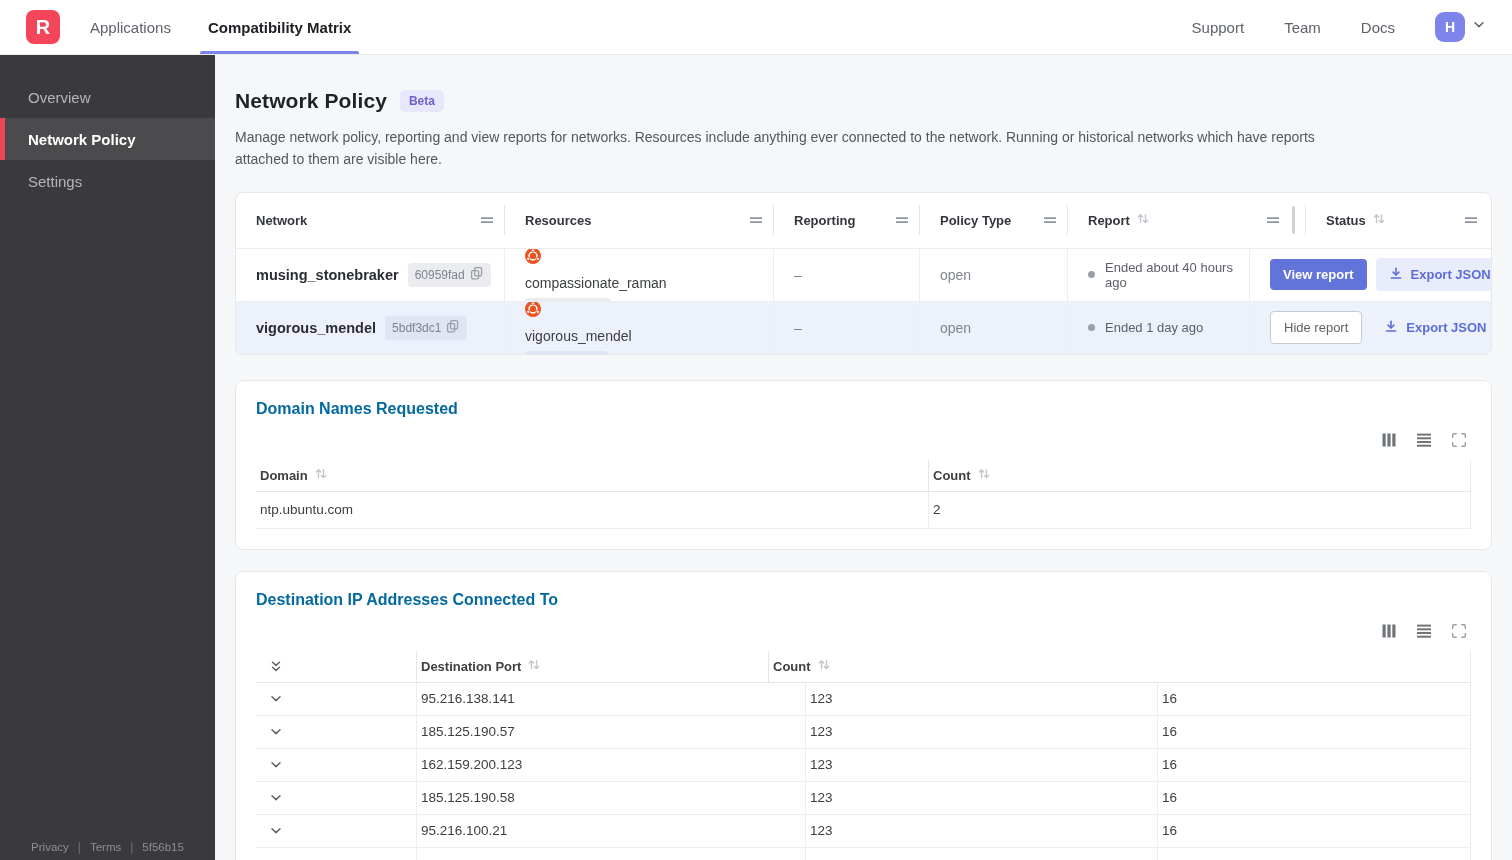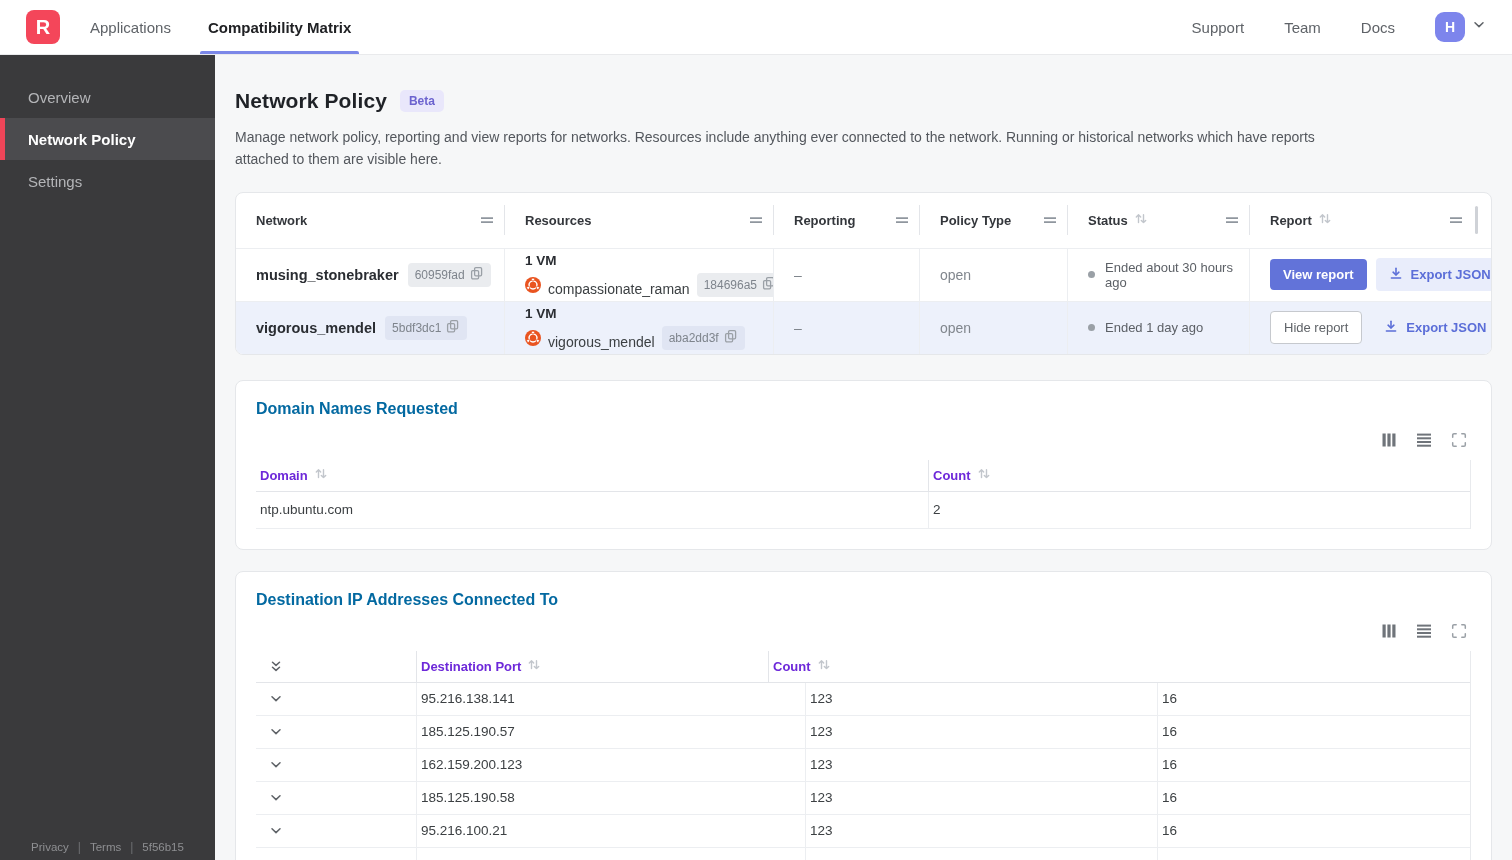--- a/index.html
+++ b/index.html
@@ -100,21 +100,21 @@
   .c-report    { flex: 1; }
   .net-name { font-size: 14.5px; font-weight: bold; color: #2a2d32; margin-right: 9px; white-space: nowrap; }
   .hash-pill {
     background: #eaecef; border-radius: 4px; padding: 3px 7px;
     font-size: 12px; color: #7e848c; display: inline-flex; align-items: center; gap: 5px;
     white-space: nowrap; cursor: pointer;
   }
   .selected .hash-pill { background: #e0e5f3; }
   .res-stack { display: flex; flex-direction: column; gap: 5px; }
   .res-count { font-size: 13.5px; font-weight: bold; color: #2a2d32; }
-  .res-line { display: flex; align-items: flex-end; gap: 7px; }
+  .res-line { display: flex; align-items: flex-start; gap: 7px; flex-direction: column; }
   .res-name { font-size: 14px; color: #3c4043; }
   .muted { font-size: 14px; color: #80868d; }
   .status-wrap { display: flex; align-items: center; gap: 10px; }
   .status-dot { width: 7px; height: 7px; border-radius: 50%; background: #9aa0a6; flex: 0 0 auto; }
   .status-text { font-size: 13px; color: #5c6066; }
   .btn { font-size: 13px; border-radius: 4px; padding: 8px 13px; cursor: pointer; white-space: nowrap; border: none; font-family: inherit; }
   .btn-primary { background: #6273d9; color: #fff; font-weight: bold; }
   .btn-outline { background: #fff; border: 1px solid #c6c9ce; color: #5f6368; }
   .btn-ghost {
     background: #e9edfb; color: #5b6ed8; font-weight: bold;
@@ -124,21 +124,21 @@
   .report-actions { display: flex; align-items: center; gap: 9px; }
   
   .mini-card { padding: 19px 20px 20px 20px; margin-bottom: 21px; }
   .mini-title { font-size: 16px; font-weight: bold; color: #0369a1; }
   .mini-toolbar { display: flex; justify-content: flex-end; align-items: center; gap: 19px; margin: 14px 4px 12px 0; }
   .tool-icon { cursor: pointer; display: inline-flex; }
   .mini-table { border-right: 1px solid #e8eaed; }
   .mini-hrow { display: flex; border-bottom: 1px solid #e3e5e9; }
   .mini-hcell { height: 31px; display: flex; align-items: center; gap: 6px; padding-left: 4px; border-right: 1px solid #e3e5e9; }
   .mini-hcell:last-child { border-right: none; }
-  .mini-hcell .label { font-size: 13px; font-weight: bold; color: #6d28d9; }
+  .mini-hcell .label { font-size: 13px; font-weight: bold; color: #404040; }
   .mini-row { display: flex; border-bottom: 1px solid #eceef1; }
   .mini-cell { display: flex; align-items: center; padding-left: 4px; font-size: 13.5px; color: #3c4043; border-right: 1px solid #eceef1; }
   .mini-cell:last-child { border-right: none; }
   .dom-c1 { width: 673px; }
   .dom-c2 { flex: 1; }
   .dom-row-h { height: 37px; }
   .dest-exp { width: 161px; padding-left: 13px; }
   .dest-c1 { width: 389px; }
   .dest-c2 { width: 352px; }
   .dest-c3 { flex: 1; }
@@ -271,40 +271,40 @@
                 <use href="#i-drag"></use>
               </svg></span>
         </div>
         <div class="net-hcell c-policy">
           <span class="label">Policy Type</span>
           <span class="spacer"></span>
           <span><svg width="14" height="10" viewBox="0 0 14 10">
                 <use href="#i-drag"></use>
               </svg></span>
         </div>
+        <div class="net-hcell c-report">
+          <span class="label">Report</span>
+          <span><svg width="14" height="13" viewBox="0 0 14 13">
+                <use href="#i-sort"></use>
+              </svg></span>
+          <span class="spacer"></span>
+          <span><svg width="14" height="10" viewBox="0 0 14 10">
+                <use href="#i-drag"></use>
+              </svg></span>
+          <span class="scroll-thumb"></span>
+        </div>
         <div class="net-hcell c-status">
           <span class="label">Status</span>
           <span><svg width="14" height="13" viewBox="0 0 14 13">
                 <use href="#i-sort"></use>
               </svg></span>
           <span class="spacer"></span>
           <span><svg width="14" height="10" viewBox="0 0 14 10">
                 <use href="#i-drag"></use>
               </svg></span>
-        </div>
-        <div class="net-hcell c-report">
-          <span class="label">Report</span>
-          <span><svg width="14" height="13" viewBox="0 0 14 13">
-                <use href="#i-sort"></use>
-              </svg></span>
-          <span class="spacer"></span>
-          <span><svg width="14" height="10" viewBox="0 0 14 10">
-                <use href="#i-drag"></use>
-              </svg></span>
-          <span class="scroll-thumb"></span>
         </div>
       </div>
 
       <div class="net-row">
         <div class="net-cell c-network">
           <span class="net-name">musing_stonebraker</span>
           <span class="hash-pill">
             <span>60959fad</span>
             <span><svg width="14" height="15" viewBox="0 0 14 15">
                   <use href="#i-copy"></use>
@@ -330,21 +330,21 @@
         </div>
         <div class="net-cell c-reporting">
             <span class="muted">–</span>
           </div>
         <div class="net-cell c-policy">
             <span class="muted">open</span>
           </div>
         <div class="net-cell c-status">
           <span class="status-wrap">
             <span class="status-dot"></span>
-            <span class="status-text">Ended about 30 hours ago</span>
+            <span class="status-text">Ended about 40 hours ago</span>
           </span>
         </div>
         <div class="net-cell c-report">
           <div class="report-actions">
             <button class="btn btn-primary">View report</button>
             <button class="btn btn-ghost">
               <span><svg width="14" height="14" viewBox="0 0 14 14">
                     <use href="#i-download"></use>
                   </svg></span>
               <span>Export JSON</span>

